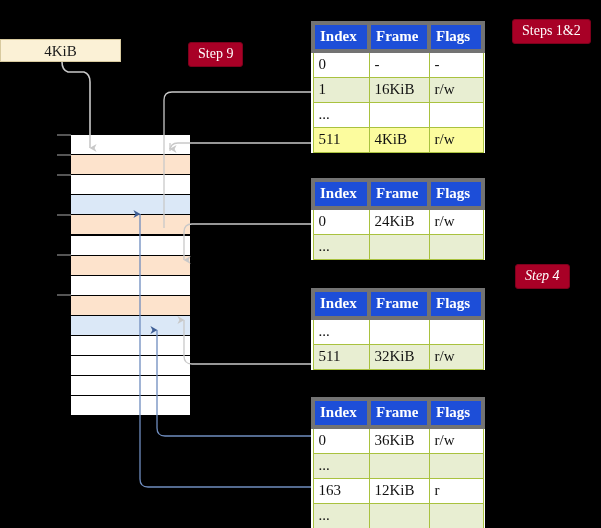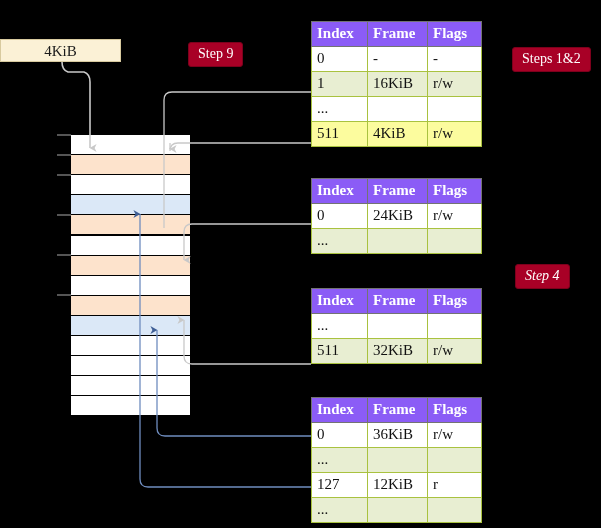--- a/index.html
+++ b/index.html
@@ -76,24 +76,24 @@
     border: 1px solid #a9c23f;
     padding: 2px 5px 3px 5px;
     font-size: 15px;
     line-height: 19px;
     color: #111111;
     text-align: left;
     height: 19px;
     box-sizing: border-box;
   }
   .ptable th {
-    background: #8b5cf6;
+    background: #1d4ed8;
     color: #ffffff;
     font-weight: bold;
-    border: 1px solid #737373;
+    border: 4px solid #737373;
   }
   .ptable td.alt { background: #e8eed2; }
   .ptable td.hl  { background: #fcfc9e; }
   .col-index { width: 56px; }
   .col-frame { width: 60px; }
   .col-flags { width: 54px; }
 
   
   #wires {
     position: absolute;
@@ -105,21 +105,21 @@
 </style>
 </head>
 <body>
 
 <div id="stage">
 
   <div class="src-box" id="src-box" style="left:0px; top:39px; width:121px; height:23px;">4KiB</div>
 
   <div class="step-badge" id="badge-step0" style="left:188px; top:42px;">Step 9</div>
 
-  <div class="step-badge" id="badge-steps12" style="left:512px; top:19px;margin-top:28px;">Steps 1&amp;2</div>
+  <div class="step-badge" id="badge-steps12" style="left:512px; top:19px;">Steps 1&amp;2</div>
 
 
   <div class="step-badge" id="badge-step4" style="left:515px; top:264px;font-style:italic;">Step 4</div>
 
   <div id="mem-column" style="left:70px; top:134px; width:121px; height:282px;">
       <div class="mem-row" style="top: 0px; height: 21.1px; width: 121px;"></div>
       <div class="mem-row orange" style="top: 20.1px; height: 21.1px; width: 121px;"></div>
       <div class="mem-row" style="top: 40.2px; height: 21.1px; width: 121px;"></div>
       <div class="mem-row blue" style="top: 60.3px; height: 21.1px; width: 121px;"></div>
       <div class="mem-row orange" style="top: 80.4px; height: 21.1px; width: 121px;"></div>
@@ -230,21 +230,21 @@
           <td class="col-index">0</td>
           <td class="col-frame">36KiB</td>
           <td class="col-flags">r/w</td>
         </tr>
         <tr>
           <td class="col-index alt">...</td>
           <td class="col-frame alt"></td>
           <td class="col-flags alt"></td>
         </tr>
         <tr>
-          <td class="col-index">127</td>
+          <td class="col-index">163</td>
           <td class="col-frame">12KiB</td>
           <td class="col-flags">r</td>
         </tr>
         <tr>
           <td class="col-index alt">...</td>
           <td class="col-frame alt"></td>
           <td class="col-flags alt"></td>
         </tr>
       </tbody>
     </table>

